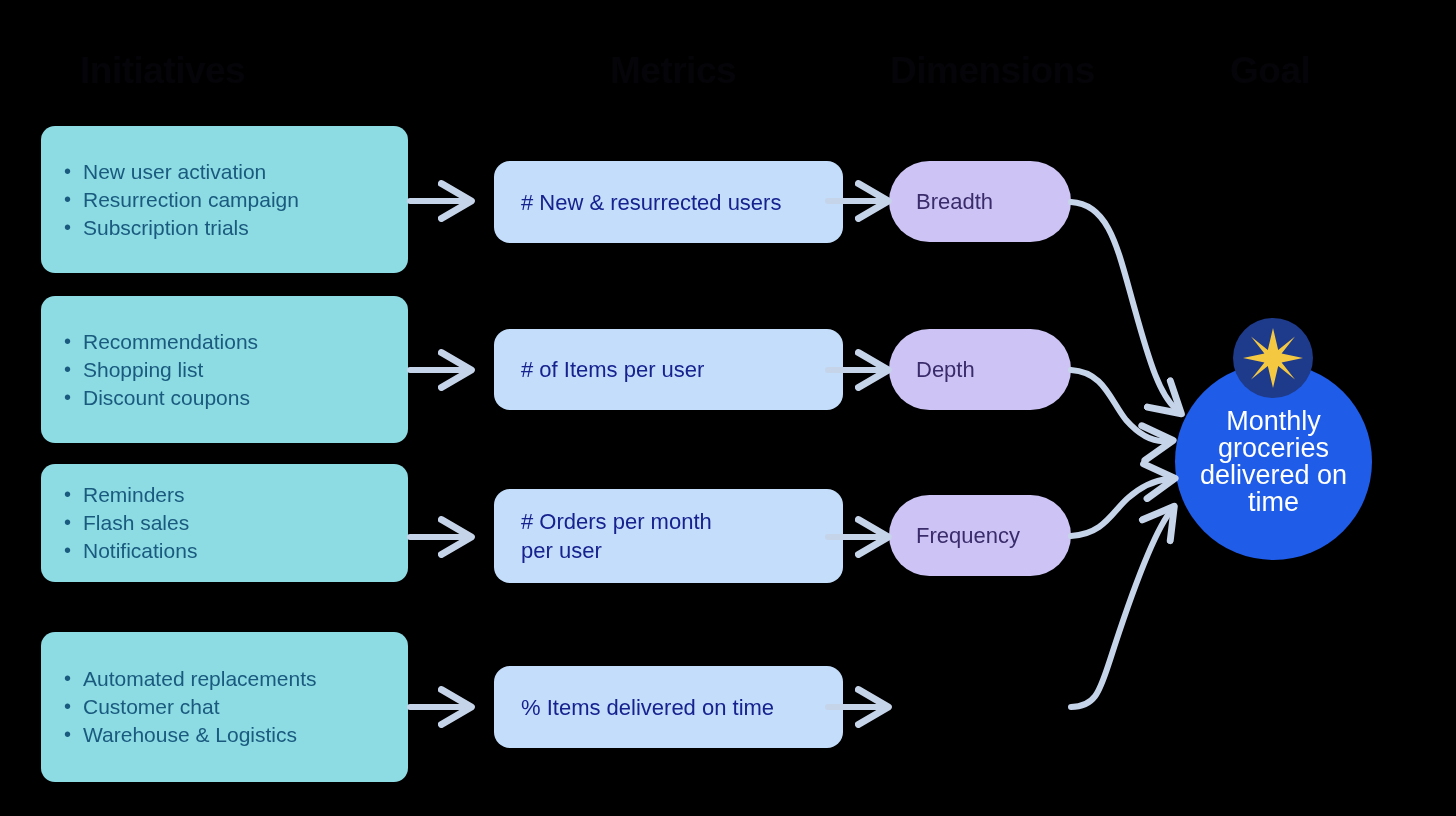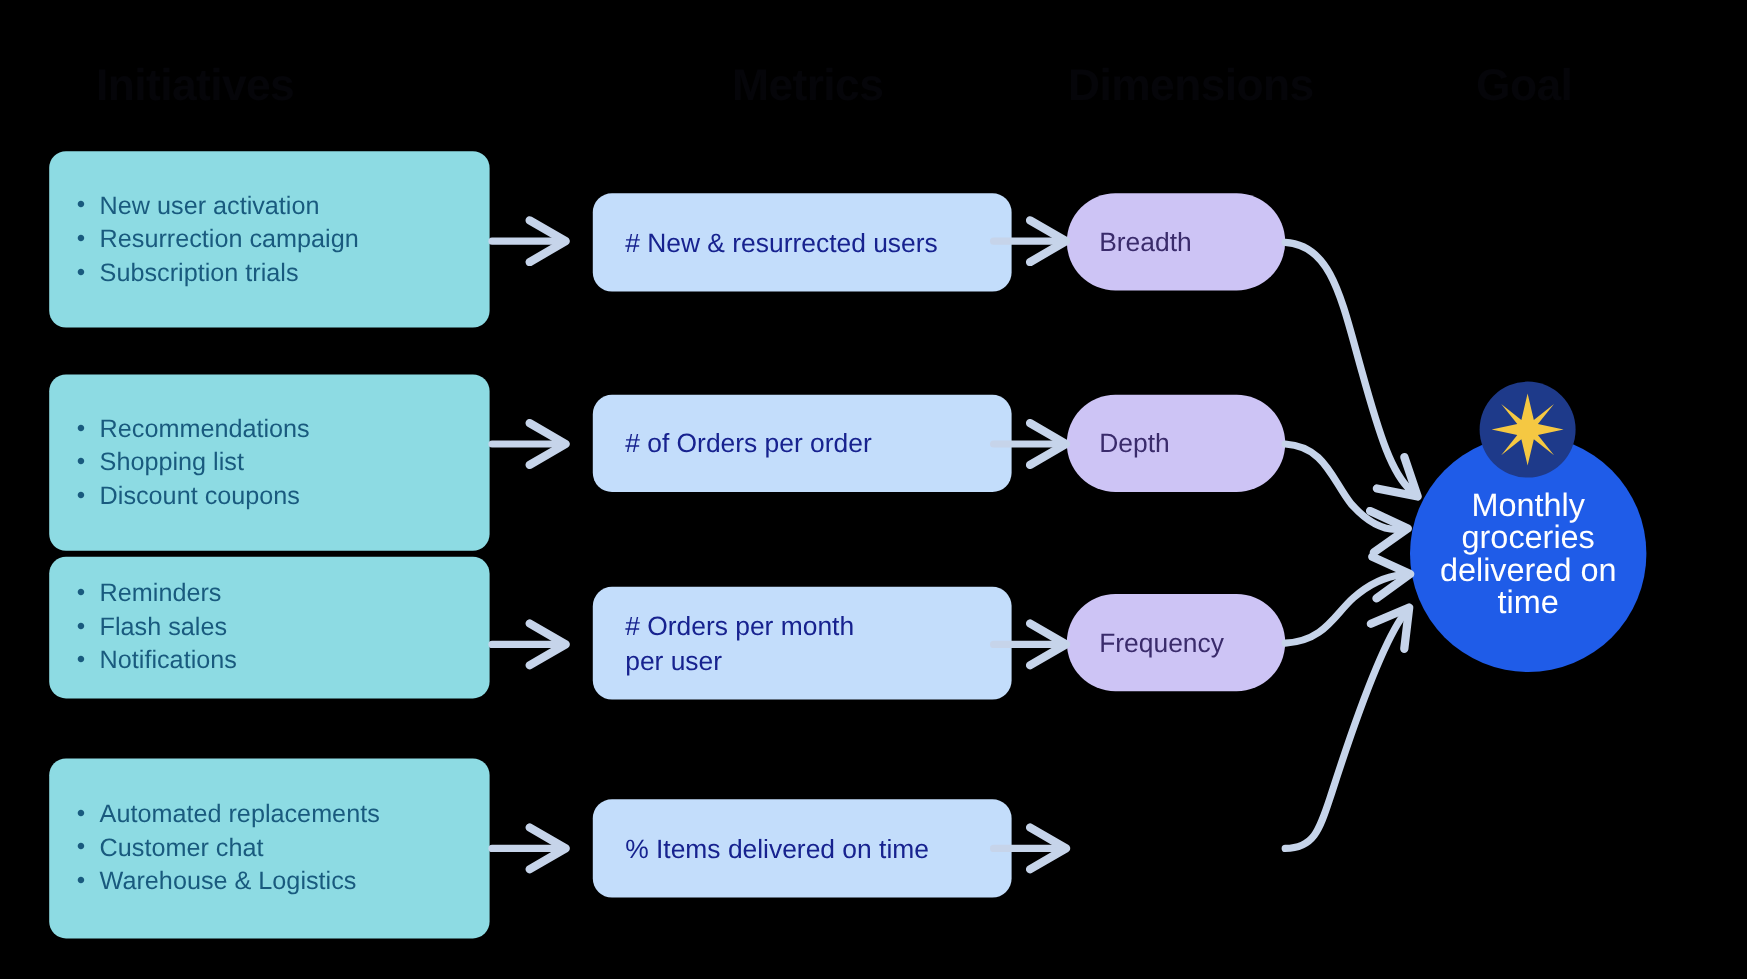--- a/index.html
+++ b/index.html
@@ -64,21 +64,21 @@
   }
   .init-box li::before {
     content: "•";
     position: absolute;
     left: -19px;
     top: -1px;
     color: #195a7e;
     font-size: 20px;
   }
   #init-0 { top: 126px; height: 147px; }
-  #init-1 { top: 296px; height: 147px; margin-top: 16px; }
+  #init-1 { top: 296px; height: 147px; }
   #init-2 { top: 464px; height: 118px; }
   #init-3 { top: 632px; height: 150px; }
 
   
   .metric-box {
     position: absolute;
     left: 473px;
     width: 349px;
     background: #c3ddfb;
     border-radius: 16px;
@@ -205,21 +205,21 @@
       <li>Automated replacements</li>
       <li>Customer chat</li>
       <li>Warehouse &amp; Logistics</li>
     </ul>
   </div>
 
   <div class="metric-box" id="metric-0">
     <span># New &amp; resurrected users</span>
   </div>
   <div class="metric-box" id="metric-1">
-    <span># of Orders per order</span>
+    <span># of Items per user</span>
   </div>
   <div class="metric-box" id="metric-2">
     <span># Orders per month</span>
     <span>per user</span>
   </div>
   <div class="metric-box" id="metric-3">
     <span>% Items delivered on time</span>
   </div>
 
   <div class="dim-pill" id="dim-0">

